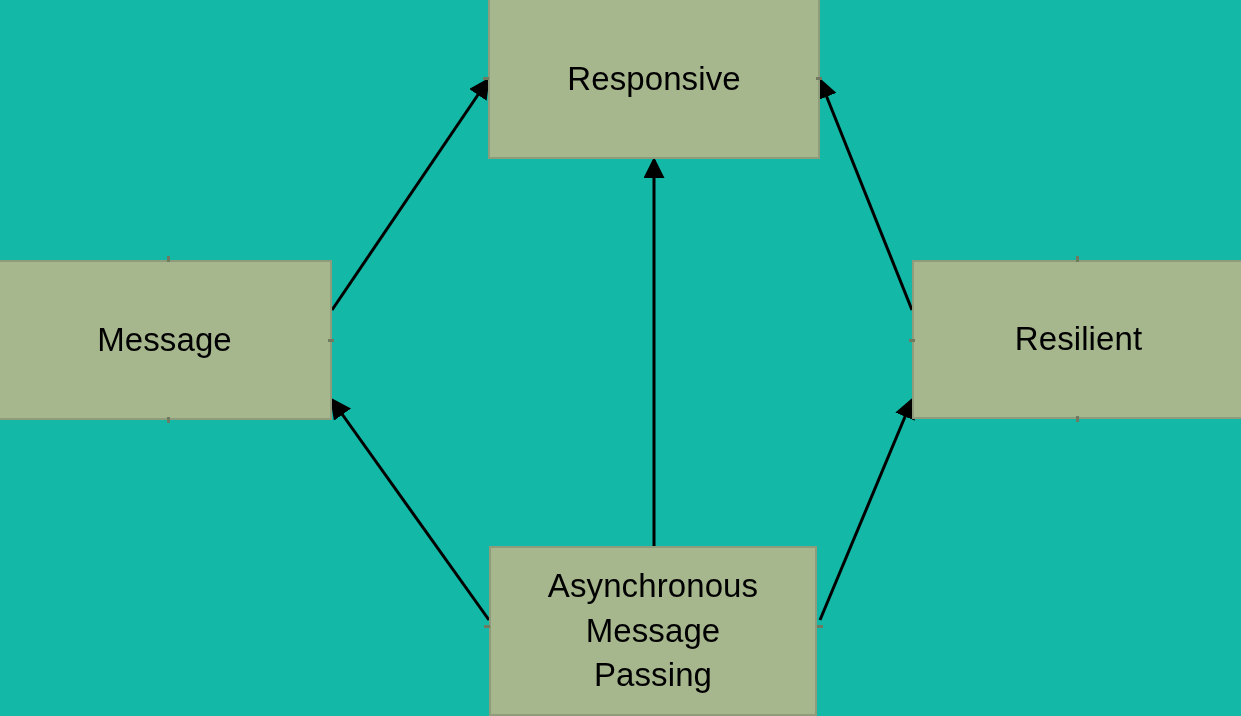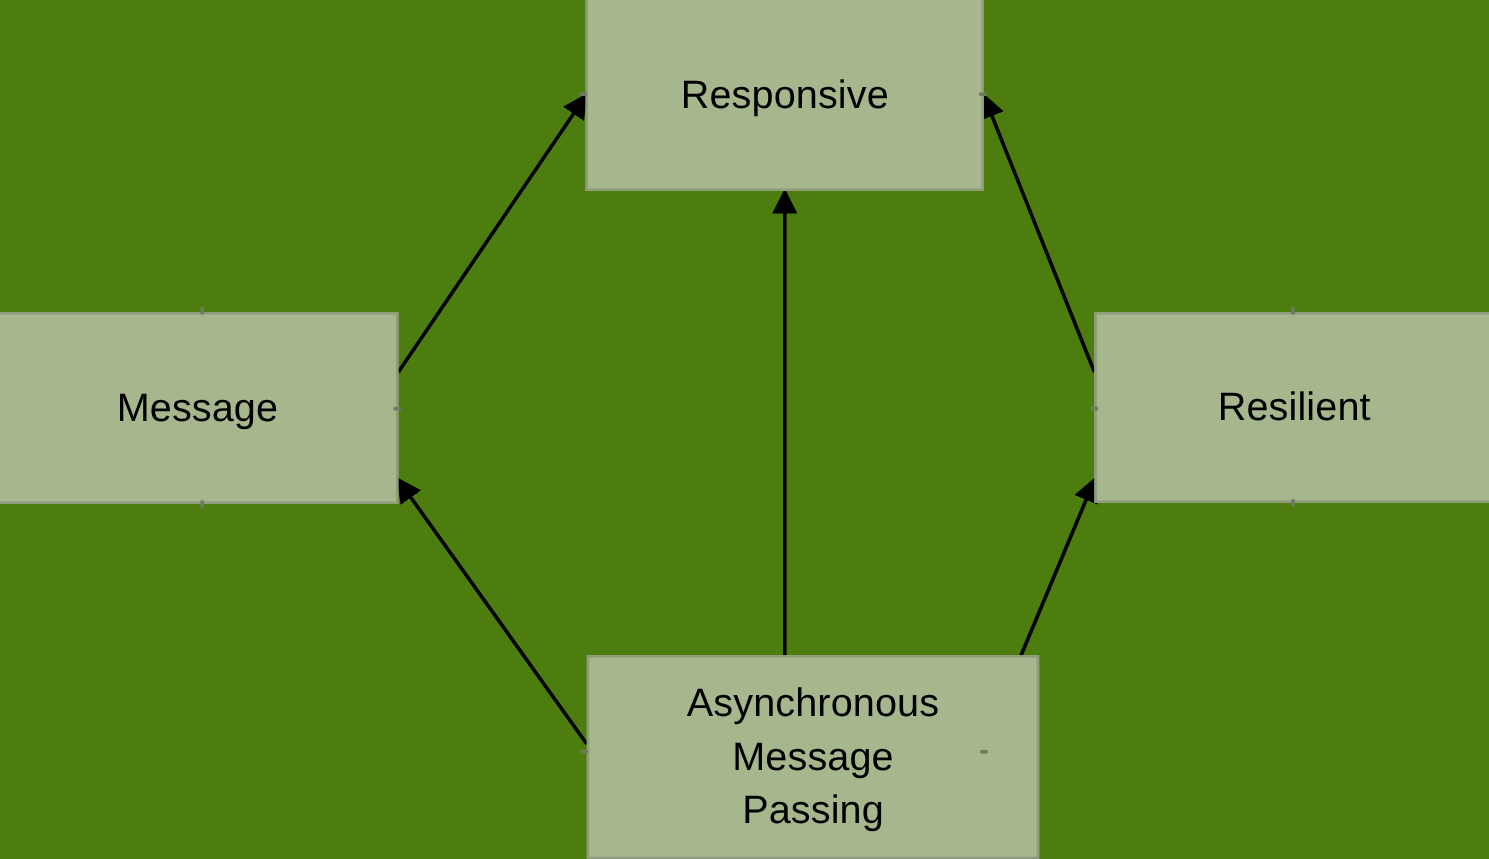--- a/index.html
+++ b/index.html
@@ -9,21 +9,21 @@
     background: #000000;
   }
   body {
     font-family: "Liberation Sans", sans-serif;
   }
 
   #diagram-canvas {
     position: relative;
     width: 1241px;
     height: 716px;
-    background: #4d7c0f;
+    background: #14b8a6;
     overflow: hidden;
   }
 
   
   #connector-layer {
     position: absolute;
     left: 0;
     top: 0;
     width: 1241px;
     height: 716px;
@@ -75,21 +75,21 @@
   #node-resilient {
     left: 912px;
     top: 260px;
     width: 333px;
     height: 159px;
   }
 
   #node-async {
     left: 489px;
     top: 546px;
-    width: 377px;
+    width: 328px;
     height: 170px;
   }
 
   
   .edge-stub {
     position: absolute;
     background: #6f7a61;
   }
   .edge-stub.horizontal {
     width: 6px;

